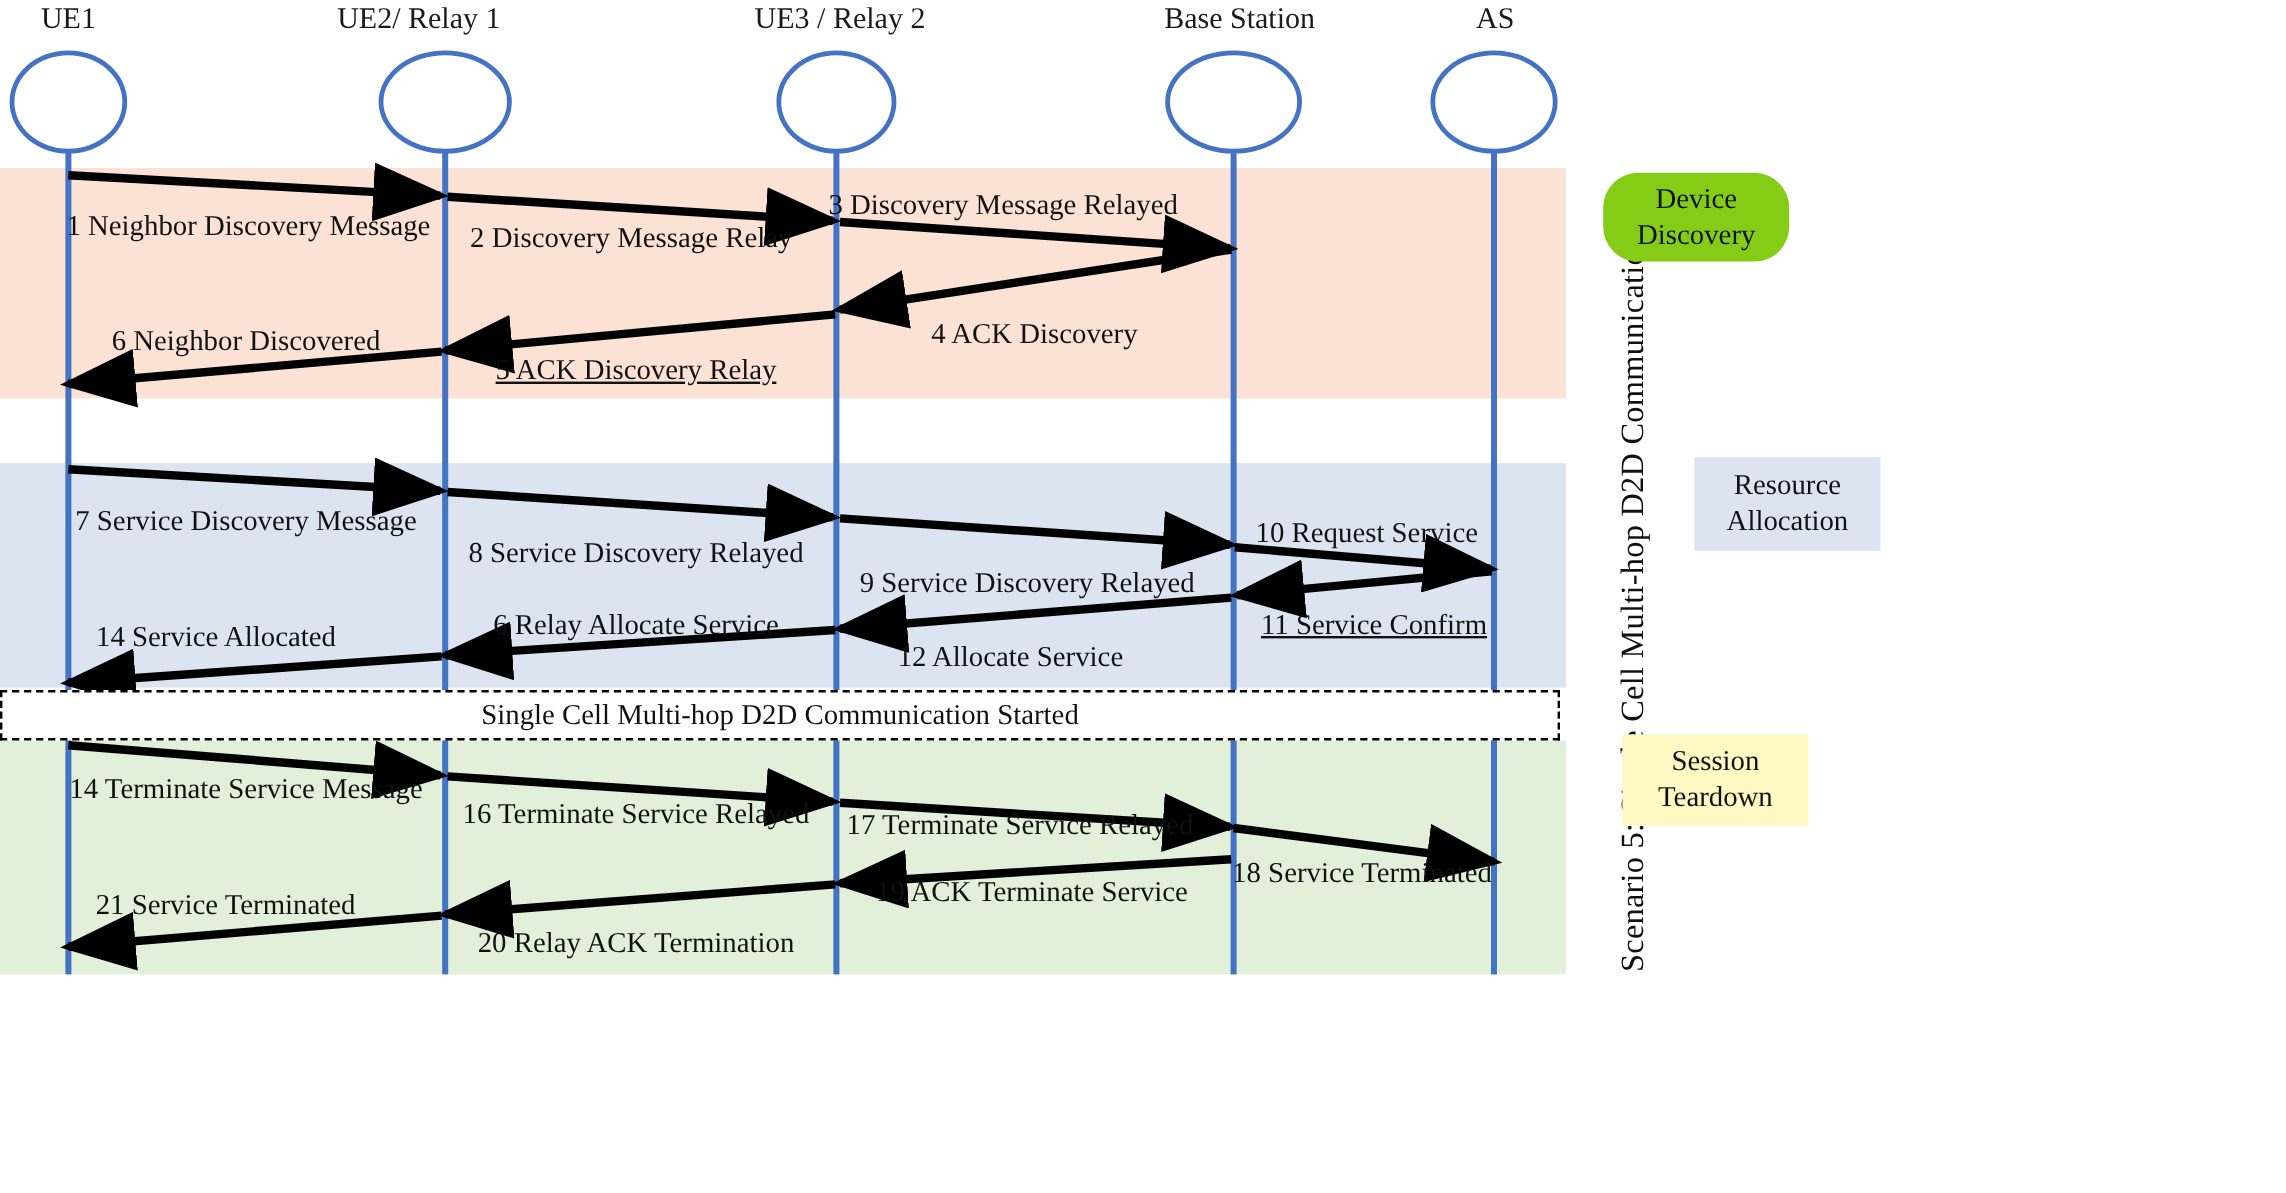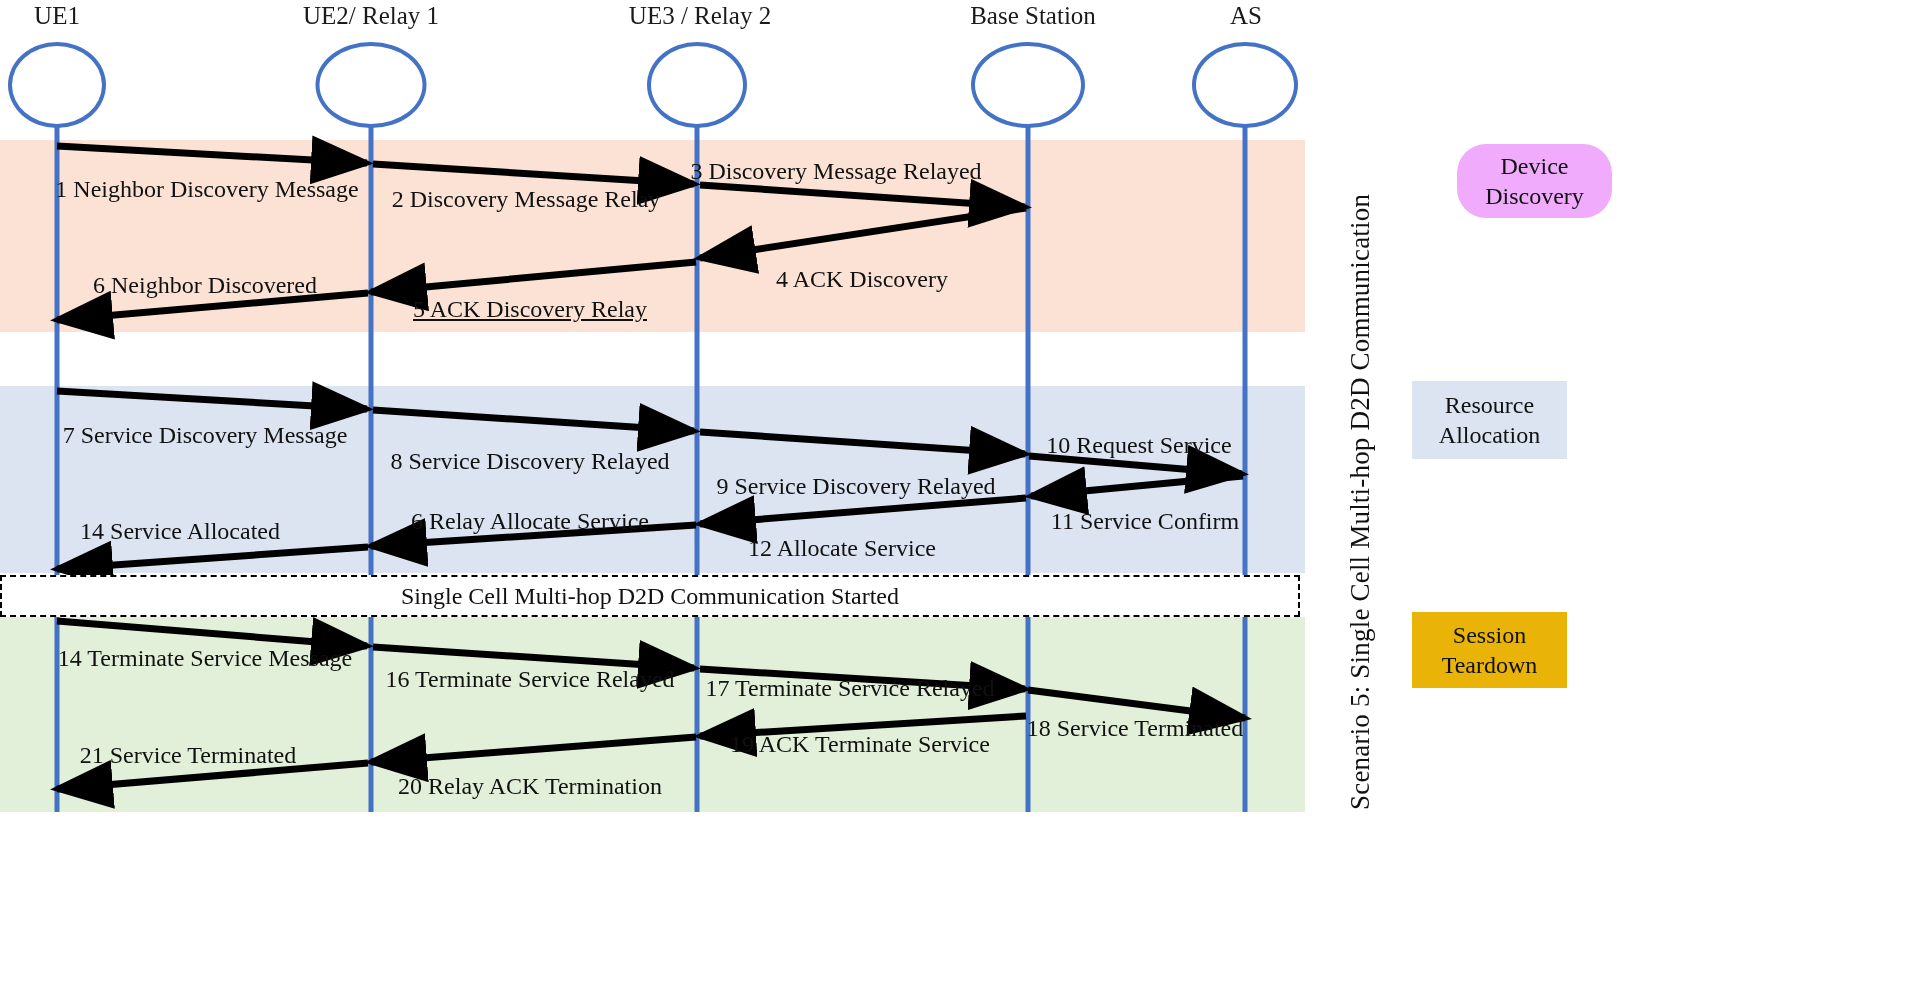--- a/index.html
+++ b/index.html
@@ -33,21 +33,21 @@
   <div class="lifeline" style="left:1028px;top:118px;height:694px;"></div>
   <div class="lifeline" style="left:1245px;top:118px;height:694px;"></div>
 
   <div class="actor-ellipse" style="left:57px;top:42px;width:90px;height:78px;"></div>
   <div class="actor-ellipse" style="left:371px;top:42px;width:103px;height:78px;"></div>
   <div class="actor-ellipse" style="left:697px;top:42px;width:92px;height:78px;"></div>
   <div class="actor-ellipse" style="left:1028px;top:42px;width:106px;height:78px;"></div>
   <div class="actor-ellipse" style="left:1245px;top:42px;width:98px;height:78px;"></div>
 
   <div class="actor-label" style="left:57px;top:2px;">UE1</div>
-  <div class="actor-label" style="left:371px;top:2px;">UE2/ Relay 1</div>
+  <div class="actor-label" style="left:349px;top:2px;">UE2/ Relay 1</div>
   <div class="actor-label" style="left:700px;top:2px;">UE3 / Relay 2</div>
   <div class="actor-label" style="left:1033px;top:2px;">Base Station</div>
   <div class="actor-label" style="left:1246px;top:2px;">AS</div>
 
   <svg class="arrows" viewBox="0 0 1905 994">
     <defs>
       <marker id="ah" markerWidth="9" markerHeight="7" refX="8" refY="3.5" orient="auto" markerUnits="strokeWidth">
         <path d="M0,0 L9,3.5 L0,7 Z" fill="#000"></path>
       </marker>
     </defs>
@@ -80,40 +80,40 @@
   <div class="msg-label" style="left:526px;top:186px;">2 Discovery Message Relay</div>
   <div class="msg-label" style="left:836px;top:158px;">3 Discovery Message Relayed</div>
   <div class="msg-label" style="left:862px;top:266px;">4 ACK  Discovery</div>
   <div class="msg-label" style="left:530px;top:296px;text-decoration:underline;">5 ACK  Discovery Relay</div>
   <div class="msg-label" style="left:205px;top:272px;">6 Neighbor Discovered</div>
 
   <div class="msg-label" style="left:205px;top:422px;">7 Service Discovery Message</div>
   <div class="msg-label" style="left:530px;top:448px;">8 Service Discovery Relayed</div>
   <div class="msg-label" style="left:856px;top:473px;">9 Service Discovery Relayed</div>
   <div class="msg-label" style="left:1139px;top:432px;">10 Request Service</div>
-  <div class="msg-label" style="left:1145px;top:508px;">11 Service Confirm</div>
+  <div class="msg-label" style="left:1145px;top:508px;text-decoration:underline;">11 Service Confirm</div>
   <div class="msg-label" style="left:842px;top:535px;">12 Allocate Service</div>
   <div class="msg-label" style="left:530px;top:508px;">6 Relay Allocate Service</div>
   <div class="msg-label" style="left:180px;top:518px;">14 Service Allocated</div>
 
   <div class="msg-label" style="left:205px;top:645px;">14 Terminate Service Message</div>
   <div class="msg-label" style="left:530px;top:666px;">16 Terminate Service Relayed</div>
   <div class="msg-label" style="left:850px;top:675px;">17 Terminate Service Relayed</div>
   <div class="msg-label" style="left:1135px;top:715px;">18 Service Terminated</div>
   <div class="msg-label" style="left:860px;top:731px;">19 ACK Terminate Service</div>
   <div class="msg-label" style="left:530px;top:773px;">20 Relay ACK Termination</div>
   <div class="msg-label" style="left:188px;top:742px;">21 Service Terminated</div>
 
   <div class="note" style="left:0px;top:575px;width:1300px;height:42px;">Single Cell Multi-hop D2D Communication Started</div>
 
   <div class="side-title" style="left:1345px;top:190px;height:620px;">Scenario 5: Single Cell Multi-hop D2D Communication</div>
 
-  <div class="phase-box" style="left:1457px;top:144px;width:155px;height:74px;background:#f0abfc;border-radius:29px;">
+  <div class="phase-box" style="left:1336px;top:144px;width:155px;height:74px;background:#84cc16;border-radius:29px;">
     <span id="pb0">Device<br>Discovery</span>
   </div>
   <div class="phase-box" style="left:1412px;top:381px;width:155px;height:78px;background:#DCE4F2;">
     <span id="pb1">Resource<br>Allocation</span>
   </div>
-  <div class="phase-box" style="left:1412px;top:612px;width:155px;height:76px;background:#eab308;justify-content:center;">
+  <div class="phase-box" style="left:1352px;top:612px;width:155px;height:76px;background:#fef9c3;justify-content:center;">
     <span id="pb2">Session<br>Teardown</span>
   </div>
 
 </div>
 
 </body></html>

